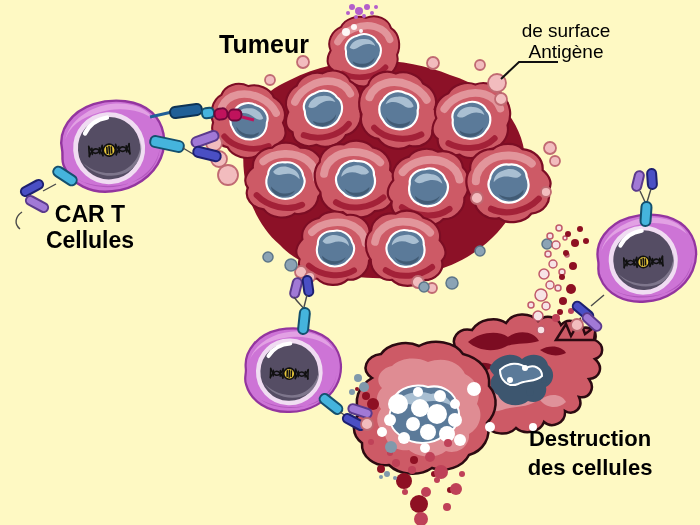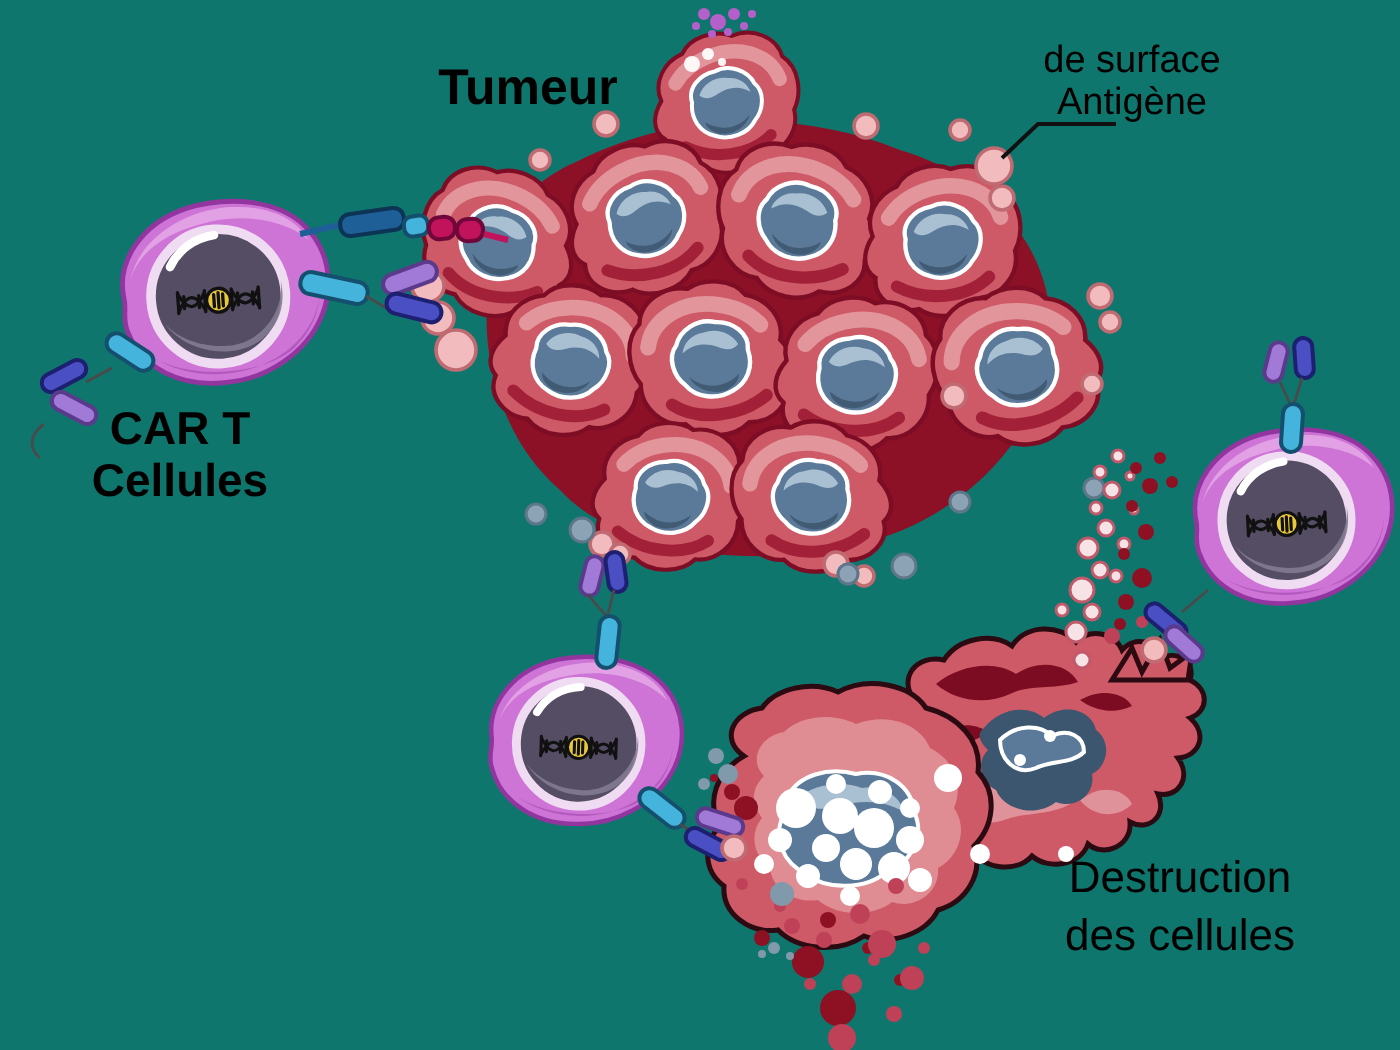--- a/index.html
+++ b/index.html
@@ -1,26 +1,26 @@
 <!DOCTYPE html>
 <html style="--tumor-body: #cd5a66; --tumor-outline: #7c0d24; --tumor-light: #e2959b; --tumor-dark: #a32138; --tumor-gap: #8c1127; --nucleus-base: #5b7a99; --nucleus-light: #a9bfd2; --nucleus-dark: #3d566f; --cart-body: #cd74d6; --cart-light: #e2a1e4; --cart-dark: #b055bb; --cart-outline: #93359f; --cart-nucleus: #554d64; --cart-nucleus-light: #837b90; --dna-yellow: #e9c83b; --rec-cyan: #45b4dd; --rec-navy: #1f5f97; --rec-crimson: #c0135c; --rec-blue: #4a4fc4; --rec-purple: #a179d6; --antigen-pink: #f2bcbe; --antigen-pink-edge: #c06a72; --antigen-blue: #8ba3b5; --debris-dark: #8e1023; --debris-mid: #bf4158;"><head>
 <meta charset="utf-8">
 <style>
   html,body{margin:0;padding:0;background:#ffffff;}
   .wrap{
-    position:relative;width:700px;height:525px;background:#0f766e;overflow:hidden;
+    position:relative;width:700px;height:525px;background:#fef9c3;overflow:hidden;
     font-family:"Liberation Sans", sans-serif;
   }
   .wrap svg{position:absolute;left:0;top:0;}
   .label{position:absolute;color:#000;text-align:center;}
   .label span{display:block;}
   #tumor-label{left:198px;top:30px;width:132px;font-size:25px;font-weight:bold;}
   #antigen-label{left:496px;top:20px;width:140px;font-size:19px;line-height:21px;}
   #cart-label{left:10px;top:201px;width:160px;font-size:23px;font-weight:bold;line-height:26px;}
-  #destruction-label{left:505px;top:424px;width:170px;font-size:22px;font-weight:normal;line-height:29px;}
+  #destruction-label{left:505px;top:424px;width:170px;font-size:22px;font-weight:bold;line-height:29px;}
 
   
   .t-body{fill:var(--tumor-body);stroke:var(--tumor-outline);stroke-width:2.5;}
   .t-light{fill:none;stroke:var(--tumor-light);stroke-width:9;stroke-linecap:round;}
   .t-dark{fill:none;stroke:var(--tumor-dark);stroke-width:7;stroke-linecap:round;}
   .t-nuc{fill:var(--nucleus-base);stroke:#ffffff;stroke-width:2.5;}
   .t-nuc-light{fill:var(--nucleus-light);}
   .t-nuc-dark{fill:var(--nucleus-dark);opacity:.85;}
 
   .c-body{fill:var(--cart-body);stroke:var(--cart-outline);stroke-width:2.5;}

